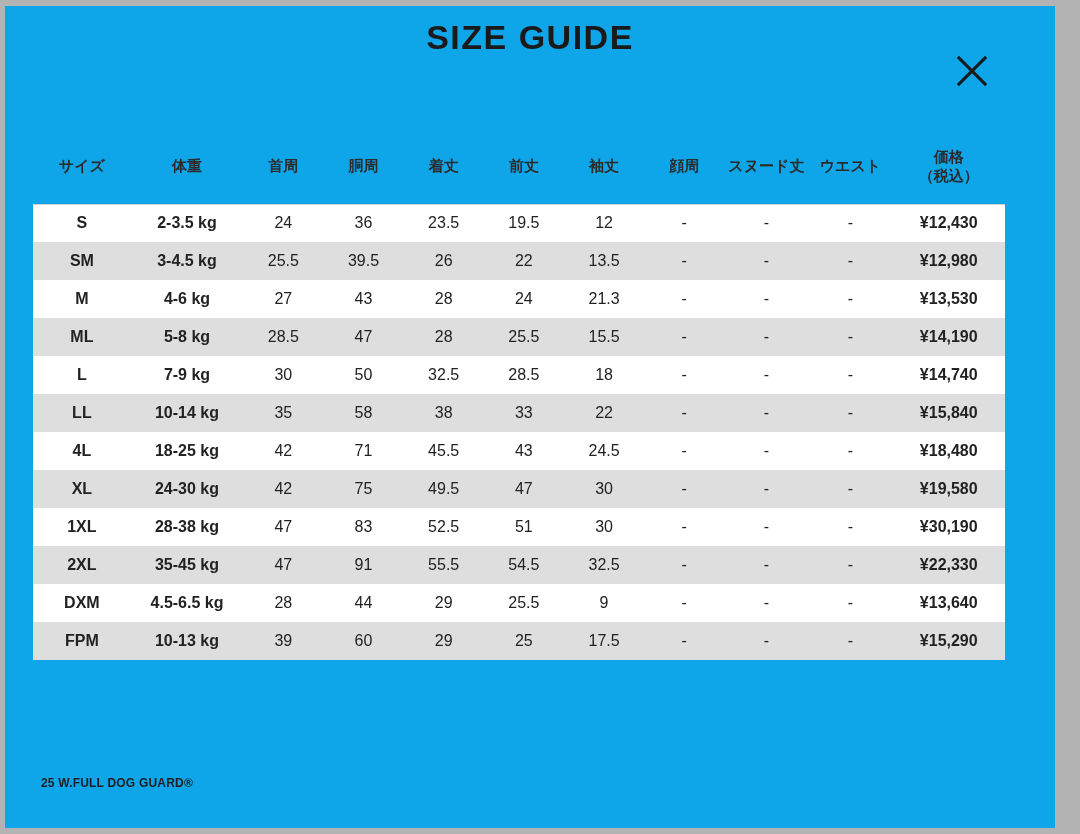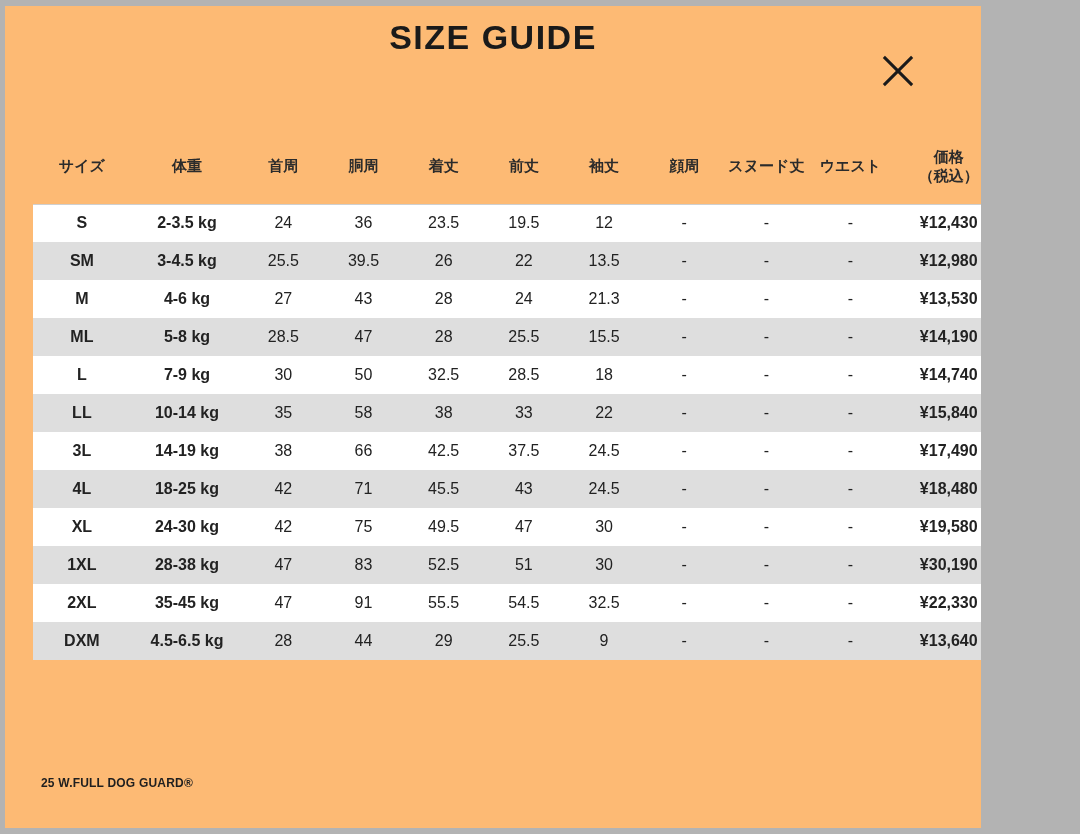--- a/index.html
+++ b/index.html
@@ -11,23 +11,23 @@
     width: 1080px;
     height: 834px;
     background: #b3b3b3;
     font-family: "Liberation Sans", sans-serif;
     overflow: hidden;
   }
   .modal {
     position: absolute;
     left: 5px;
     top: 6px;
-    width: 976px;
+    width: 1050px;
     height: 822px;
-    background: #fdba74;
+    background: #0ea5e9;
     overflow: hidden;
   }
   .modal-header {
     position: relative;
     height: 110px;
   }
   .modal-title {
     position: absolute;
     left: 0;
     right: 0;
@@ -231,33 +231,20 @@
             <td>58</td>
             <td>38</td>
             <td>33</td>
             <td>22</td>
             <td class="cell-dash">-</td>
             <td class="cell-dash">-</td>
             <td class="cell-dash">-</td>
             <td class="cell-price">¥15,840</td>
           </tr>
           <tr>
-            <td class="cell-size">3L</td>
-            <td class="cell-weight">14-19 kg</td>
-            <td>38</td>
-            <td>66</td>
-            <td>42.5</td>
-            <td>37.5</td>
-            <td>24.5</td>
-            <td class="cell-dash">-</td>
-            <td class="cell-dash">-</td>
-            <td class="cell-dash">-</td>
-            <td class="cell-price">¥17,490</td>
-          </tr>
-          <tr>
             <td class="cell-size">4L</td>
             <td class="cell-weight">18-25 kg</td>
             <td>42</td>
             <td>71</td>
             <td>45.5</td>
             <td>43</td>
             <td>24.5</td>
             <td class="cell-dash">-</td>
             <td class="cell-dash">-</td>
             <td class="cell-dash">-</td>
@@ -308,18 +295,31 @@
             <td>28</td>
             <td>44</td>
             <td>29</td>
             <td>25.5</td>
             <td>9</td>
             <td class="cell-dash">-</td>
             <td class="cell-dash">-</td>
             <td class="cell-dash">-</td>
             <td class="cell-price">¥13,640</td>
           </tr>
+          <tr>
+            <td class="cell-size">FPM</td>
+            <td class="cell-weight">10-13 kg</td>
+            <td>39</td>
+            <td>60</td>
+            <td>29</td>
+            <td>25</td>
+            <td>17.5</td>
+            <td class="cell-dash">-</td>
+            <td class="cell-dash">-</td>
+            <td class="cell-dash">-</td>
+            <td class="cell-price">¥15,290</td>
+          </tr>
         </tbody>
     </table>
   </div>
 
   <div class="footnote">25 W.FULL DOG GUARD®</div>
 </div>
 
 </body></html>

